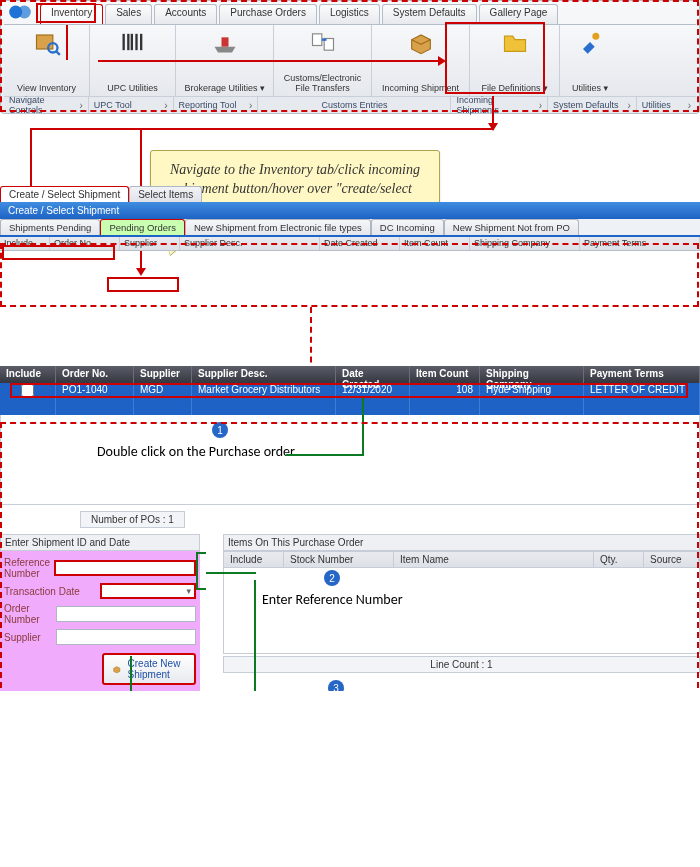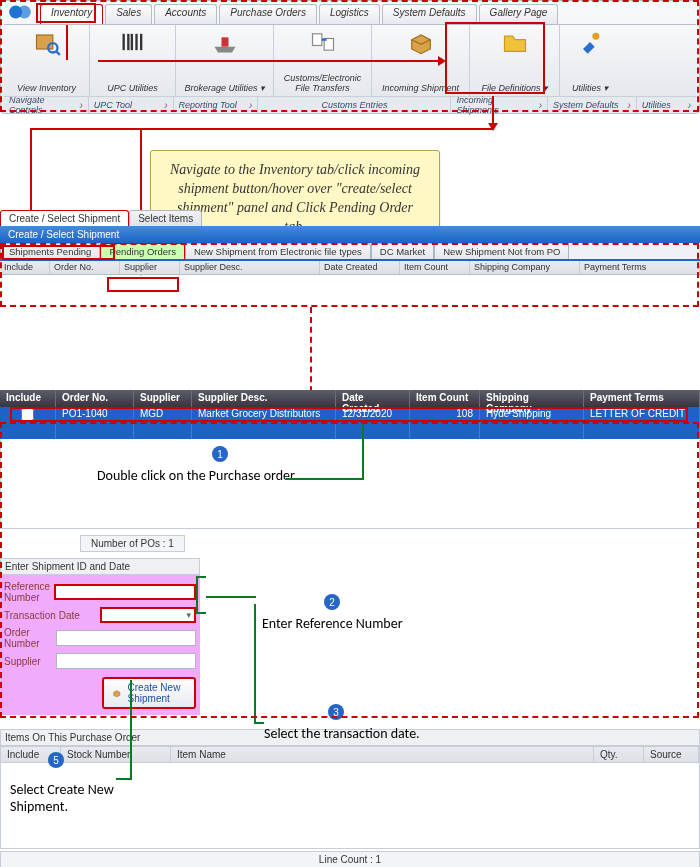--- a/index.html
+++ b/index.html
@@ -16,21 +16,20 @@
     border: 2px dashed #c00;
     position: absolute;
     pointer-events: none;
   }
   .ribbon {
     background: linear-gradient(#f8f9fa, #e8eaee);
     border: 1px solid #b8c0cc;
     border-radius: 4px;
     padding: 3px 3px 0 3px;
     position: relative;
-    font-style: italic;
   }
   .logo {
     position: absolute;
     left: 6px;
     top: -2px;
     width: 26px;
     height: 26px;
   }
   .logo svg { width: 26px; height: 26px; }
   .tab-row {
@@ -110,21 +109,21 @@
     content:"";position:absolute;left:10px;bottom:-18px;
     width:0;height:0;border:10px solid transparent;border-top:14px solid #fff8c4;
     transform:skewX(-25deg);
   }
   .callout::before{
     content:"";position:absolute;left:9px;bottom:-20px;
     width:0;height:0;border:11px solid transparent;border-top:15px solid #b0a44b;
     transform:skewX(-25deg);
   }
   
-  .panel-strip{margin-top:96px;position:relative;}
+  .panel-strip{margin-top:72px;position:relative;}
   .ps-tabs-top{display:flex;gap:0;}
   .ps-tab-top{
     background:linear-gradient(#f2f3f6,#dfe2e8);
     border:1px solid #aeb6c2;border-bottom:none;border-radius:3px 3px 0 0;
     padding:2px 8px;font-size:10px;cursor:pointer;
   }
   .ps-tab-top.sel{border-color:#c00;background:#fff;}
   .ps-bar{
     background:linear-gradient(#3f8de0,#1d62c4);
     color:#fff;font-size:10px;padding:3px 8px;
@@ -151,21 +150,21 @@
   .th{padding:2px 6px;border-right:1px solid #6b6e78;}
   .tbl-row{display:flex;background:#1d62c4;color:#fff;font-size:10px;height:32px;}
   .td{padding:1px 6px;border-right:1px solid #3f7dd4;white-space:nowrap;overflow:hidden;}
   .td input[type=checkbox]{margin:0;}
   .tbl-blank{height:90px;background:#fff;border:1px solid #c7cdd6;border-top:none;}
   .po-count{
     display:inline-block;background:#f3f4f7;border:1px solid #c7cdd6;
     padding:2px 10px;font-size:10px;margin-top:6px;margin-left:80px;
   }
   
-  .lower{display:flex;gap:14px;margin-top:6px;flex-direction:column;}
+  .lower{display:flex;gap:23px;margin-top:6px;}
   .form-left{
     width:200px;
   }
   .section-title{font-size:10px;color:#333;padding:2px 4px;background:#eef0f4;border:1px solid #c7cdd6;}
   .form-body{background:#f0abfc;padding:6px 4px;}
   .frow{display:flex;align-items:center;gap:4px;margin-bottom:4px;}
   .flabel{width:92px;font-size:10px;color:#8a3a3a;}
   .finput{
     flex:1;height:16px;border:2px solid #c00;background:#fff;font-size:10px;padding:0 3px;
   }
@@ -338,21 +337,21 @@
 <div class="panel-strip">
   <div class="ps-tabs-top">
     <div class="ps-tab-top sel">Create / Select Shipment</div>
     <div class="ps-tab-top">Select Items</div>
   </div>
   <div class="ps-bar">Create / Select Shipment</div>
   <div class="ps-tabs2">
     <div class="ps-tab2">Shipments Pending</div>
     <div class="ps-tab2 sel">Pending Orders</div>
     <div class="ps-tab2">New Shipment from Electronic file types</div>
-    <div class="ps-tab2">DC Market</div>
+    <div class="ps-tab2">DC Incoming</div>
     <div class="ps-tab2">New Shipment Not from PO</div>
   </div>
   <div class="ps-headers">
     <div class="ps-h" style="width:50px">Include</div>
     <div class="ps-h" style="width:70px">Order No.</div>
     <div class="ps-h" style="width:60px">Supplier</div>
     <div class="ps-h" style="width:140px">Supplier Desc.</div>
     <div class="ps-h" style="width:80px">Date Created</div>
     <div class="ps-h" style="width:70px">Item Count</div>
     <div class="ps-h" style="width:110px">Shipping Company</div>

